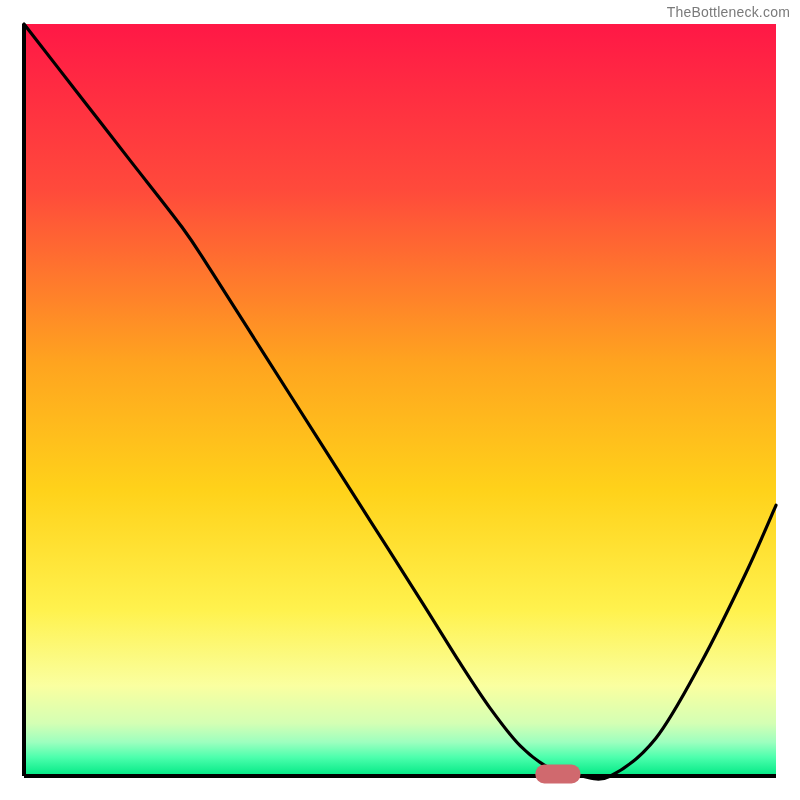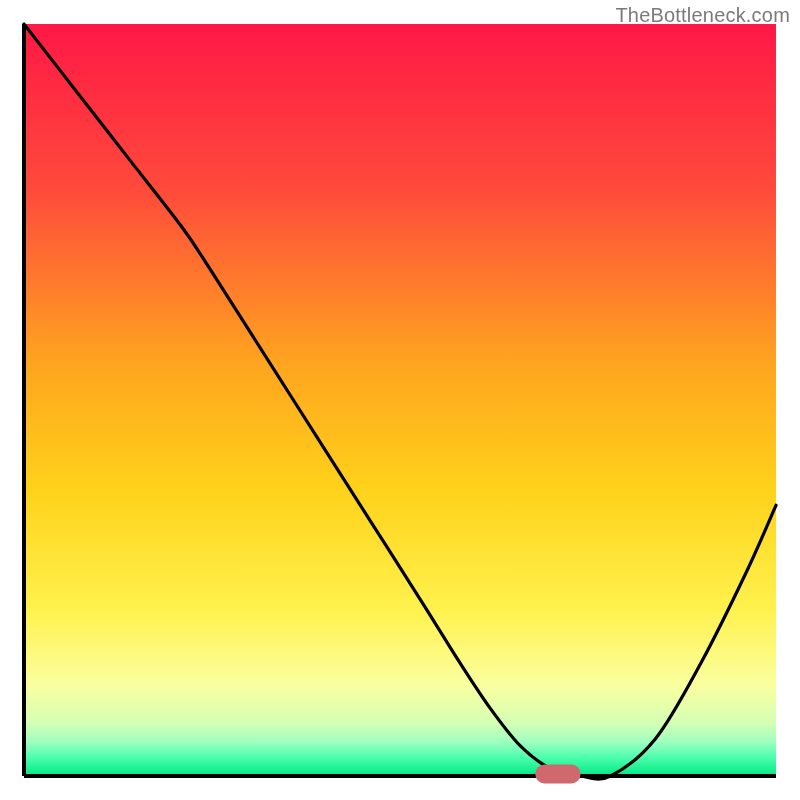--- a/index.html
+++ b/index.html
@@ -14,21 +14,21 @@
   .stage {
     position: relative;
     width: 800px;
     height: 800px;
   }
   .watermark {
     position: absolute;
     top: 4px;
     right: 10px;
     color: #7a7a7a;
-    font-size: 20px;
+    font-size: 14px;
     font-weight: 500;
     letter-spacing: 0.2px;
     user-select: none;
   }
   svg.chart {
     position: absolute;
     left: 0;
     top: 0;
   }
 </style>

